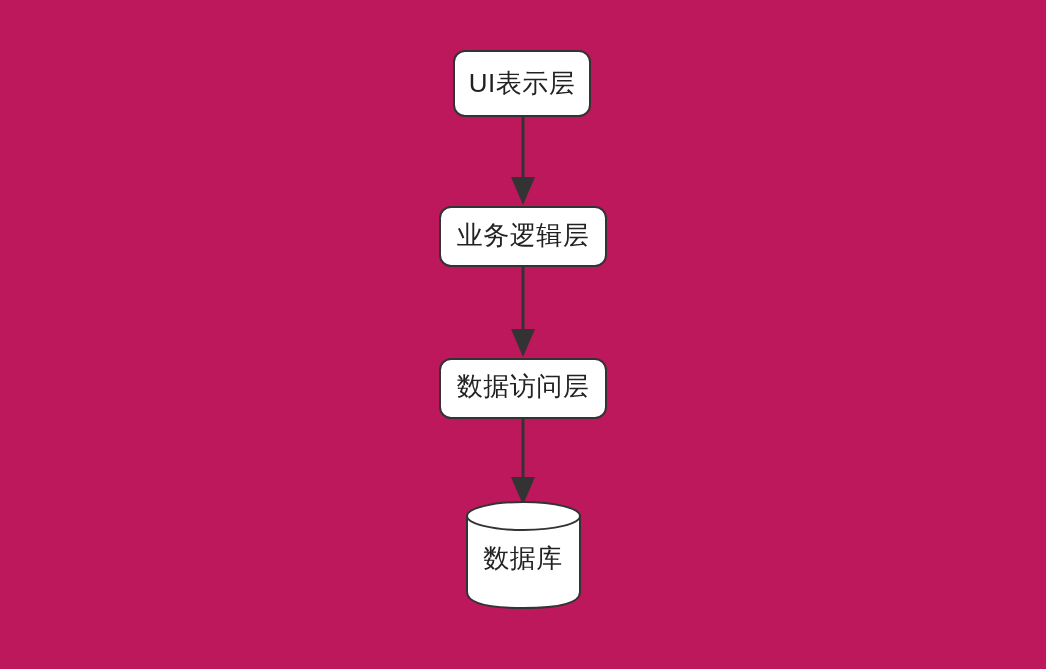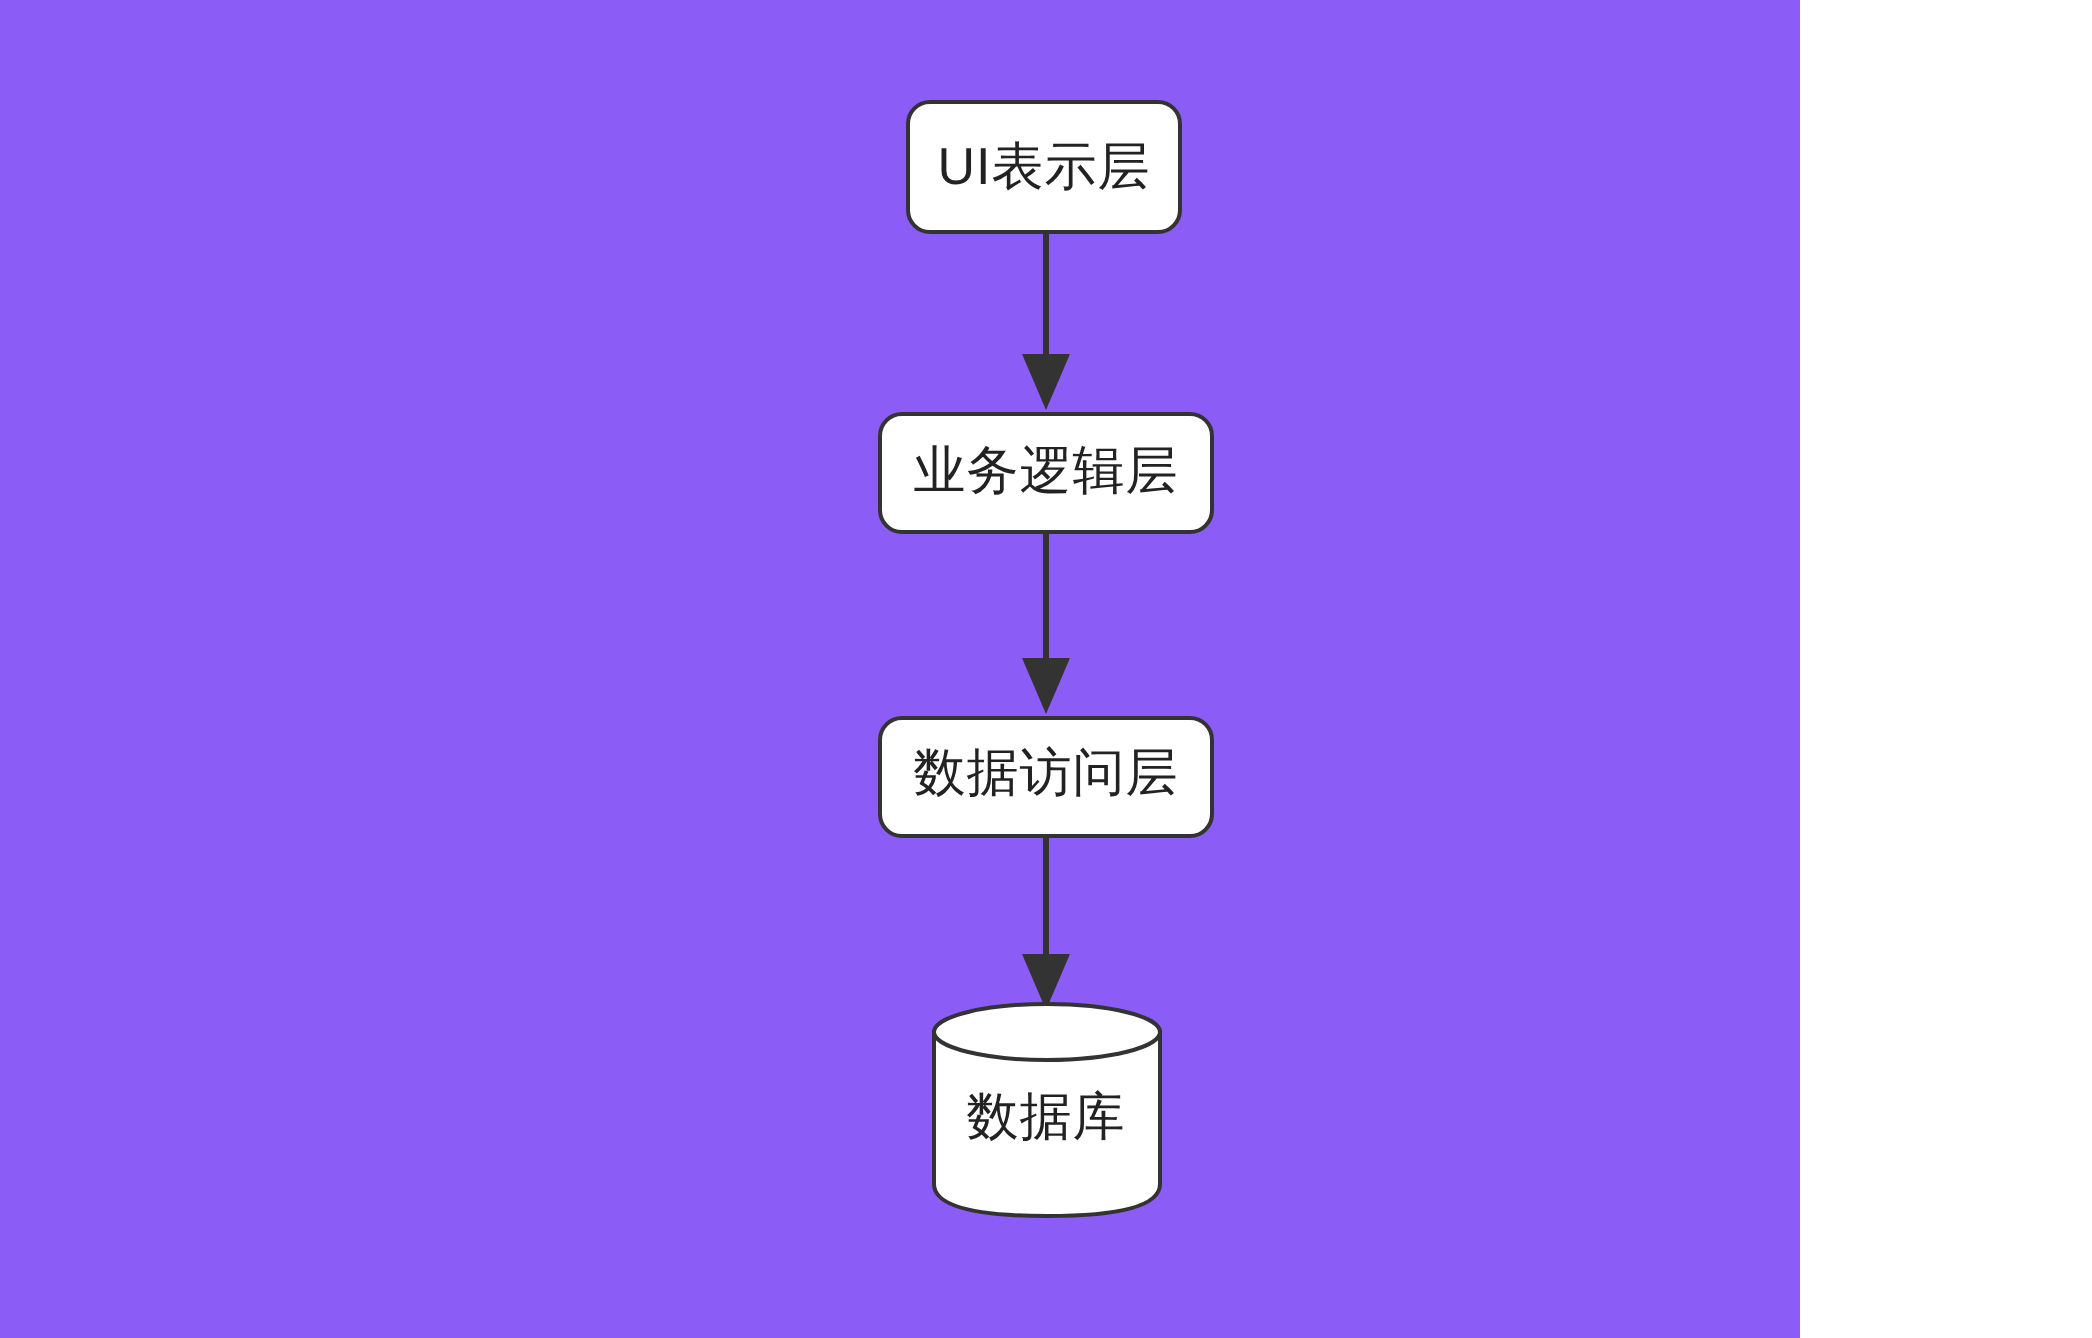--- a/index.html
+++ b/index.html
@@ -8,23 +8,23 @@
     background: #ffffff;
   }
   body {
     width: 1046px;
     height: 669px;
     font-family: "Liberation Sans", "DejaVu Sans", sans-serif;
     overflow: hidden;
   }
   #diagram-canvas {
     position: relative;
-    width: 900px;
+    width: 1046px;
     height: 669px;
-    background: #8b5cf6;
+    background: #be185d;
   }
   svg.diagram-svg {
     display: block;
     width: 1046px;
     height: 669px;
   }
   .node-shape {
     fill: #ffffff;
     stroke: #333333;
     stroke-width: 2;

